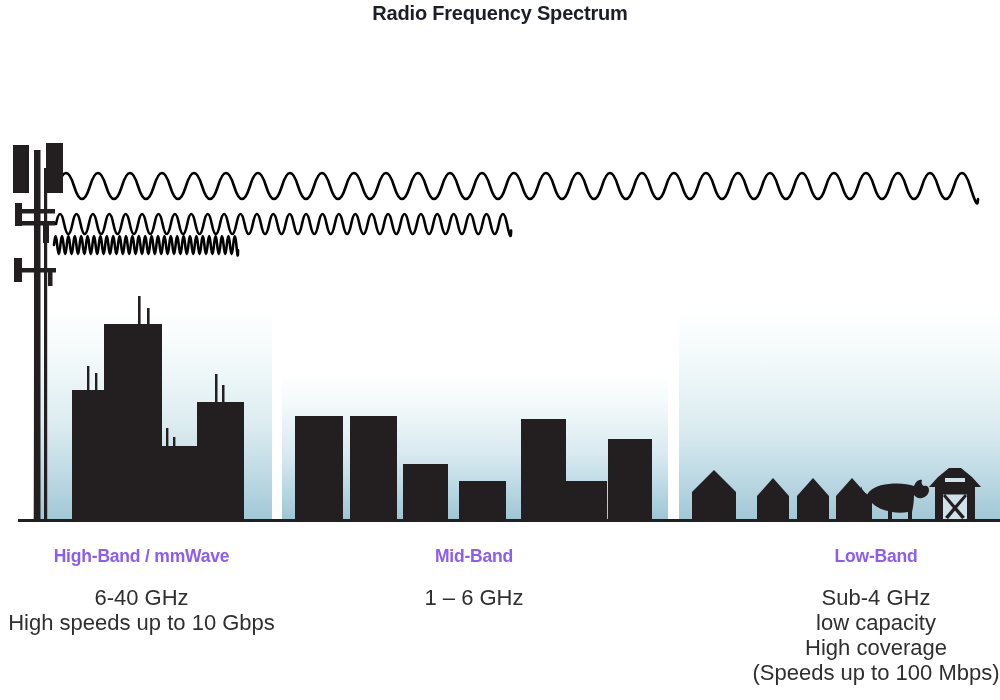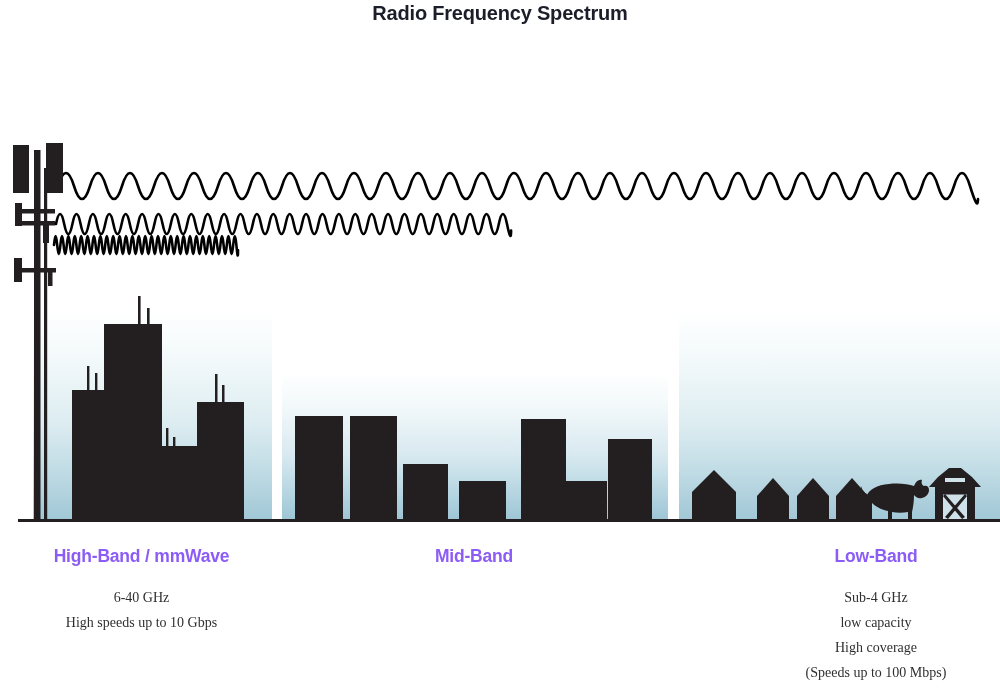--- a/index.html
+++ b/index.html
@@ -50,26 +50,25 @@
   }
   .caption-col .band-name {
     font-size: 17.5px;
     font-weight: 700;
     color: #8b5cf6;
     letter-spacing: -0.2px;
     margin-bottom: 18px;
     white-space: nowrap;
   }
   .caption-col .band-line {
-    font-size: 14px;
+    font-size: 22px;
     font-weight: 400;
     color: #2f2f2f;
     line-height: 25px;
     white-space: nowrap;
-    font-family: Liberation Serif, serif;
   }
   #col-high { left: 0px;   width: 283px; }
   #col-mid  { left: 314px; width: 320px; }
   #col-low  { left: 716px; width: 320px; }
 </style>
 </head>
 <body>
 
 <div id="stage">
 
@@ -251,20 +250,21 @@
   </svg>
 
   <div class="caption-col" id="col-high">
     <div class="band-name">High-Band / mmWave</div>
     <div class="band-line">6-40 GHz</div>
     <div class="band-line">High speeds up to 10 Gbps</div>
   </div>
 
   <div class="caption-col" id="col-mid">
     <div class="band-name">Mid-Band</div>
+    <div class="band-line">1 – 6 GHz</div>
   </div>
 
   <div class="caption-col" id="col-low">
     <div class="band-name">Low-Band</div>
     <div class="band-line">Sub-4 GHz</div>
     <div class="band-line">low capacity</div>
     <div class="band-line">High coverage</div>
     <div class="band-line">(Speeds up to 100 Mbps)</div>
   </div>
 

